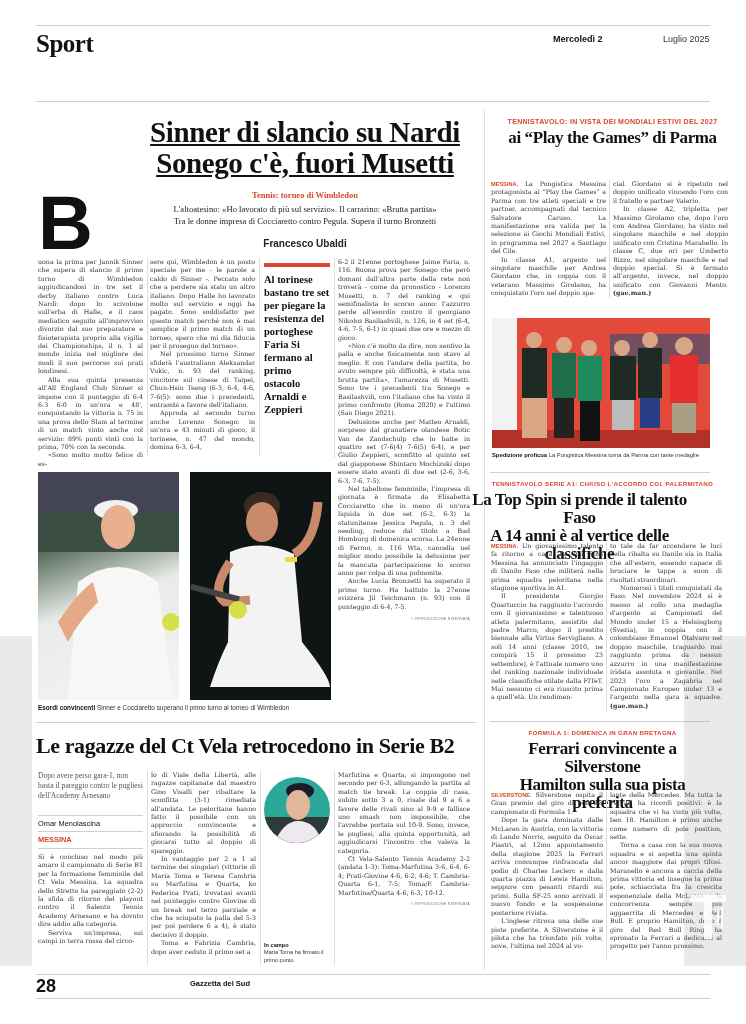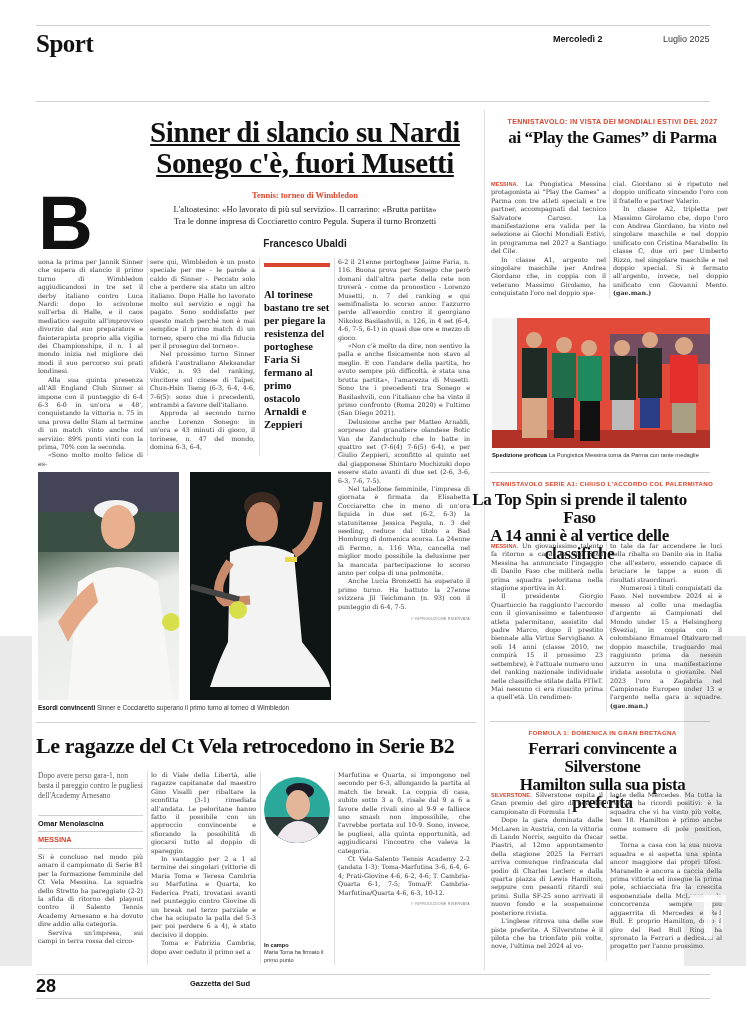--- a/index.html
+++ b/index.html
@@ -52,21 +52,21 @@
   <p>«Sono molto molto felice di es-</p>
 </div>
 <div class="colsep" style="left:147px; top:258px; height:198px;"></div>
 <div class="abs body-text" style="left:150px; top:258px; width:105px;">
   <p class="first">sere qui, Wimbledon è un posto speciale per me - le parole a caldo di Sinner -. Peccato solo che a perdere sia stato un altro italiano. Dopo Halle ho lavorato molto sul servizio e oggi ha pagato. Sono soddisfatto per questo match perché non è mai semplice il primo match di un torneo, spero che mi dia fiducia per il proseguo del torneo».</p>
   <p>Nel prossimo turno Sinner sfiderà l'australiano Aleksandar Vukic, n. 93 del ranking, vincitore sul cinese di Taipei, Chun-Hsin Tseng (6-3, 6-4, 4-6, 7-6(5): sono due i precedenti, entrambi a favore dell'italiano.</p>
   <p>Approda al secondo turno anche Lorenzo Sonego: in un'ora e 43 minuti di gioco, il torinese, n. 47 del mondo, domina 6-3, 6-4,</p>
 </div>
 <div class="colsep" style="left:259px; top:258px; height:198px;"></div>
 <div class="abs" style="left:264px; top:263px; width:66px; height:4px; background:#d9452e;"></div>
-<div class="abs pullquote" style="left:264px; top:288px; width:66px;">Al torinese bastano tre set per piegare la resistenza del portoghese Faria Si fermano al primo ostacolo Arnaldi e Zeppieri</div>
+<div class="abs pullquote" style="left:264px; top:273px; width:66px;">Al torinese bastano tre set per piegare la resistenza del portoghese Faria Si fermano al primo ostacolo Arnaldi e Zeppieri</div>
 <div class="colsep" style="left:334px; top:258px; height:200px;"></div>
 <div class="abs body-text" style="left:338px; top:258px; width:132px;">
   <p class="first">6-2 il 21enne portoghese Jaime Faria, n. 116. Buona prova per Sonego che però domani dall'altra parte della rete non troverà - come da pronostico - Lorenzo Musetti, n. 7 del ranking e qui semifinalista lo scorso anno: l'azzurro perde all'esordio contro il georgiano Nikoloz Basilashvili, n. 126, in 4 set (6-4, 4-6, 7-5, 6-1) in quasi due ore e mezzo di gioco.</p>
   <p>«Non c'è molto da dire, non sentivo la palla e anche fisicamente non stavo al meglio. E con l'andare della partita, ho avuto sempre più difficoltà, è stata una brutta partita», l'amarezza di Musetti. Sono tre i precedenti tra Sonego e Basilashvili, con l'italiano che ha vinto il primo confronto (Roma 2020) e l'ultimo (San Diego 2021).</p>
   <p>Delusione anche per Matteo Arnaldi, sorpreso dal granatiere olandese Botic Van de Zandschulp che lo batte in quattro set (7-6(4) 7-6(5) 6-4), e per Giulio Zeppieri, sconfitto al quinto set dal giapponese Shintaro Mochizuki dopo essere stato avanti di due set (2-6, 3-6, 6-3, 7-6, 7-5).</p>
   <p>Nel tabellone femminile, l'impresa di giornata è firmata da Elisabetta Cocciaretto che in meno di un'ora liquida in due set (6-2, 6-3) la statunitense Jessica Pegula, n. 3 del seeding, reduce dal titolo a Bad Homburg di domenica scorsa. La 24enne di Fermo, n. 116 Wta, cancella nel miglior modo possibile la delusione per la mancata partecipazione lo scorso anno per colpa di una polmonite.</p>
   <p>Anche Lucia Bronzetti ha superato il primo turno. Ha battuto la 27enne svizzera Jil Teichmann (n. 93) con il punteggio di 6-4, 7-5.</p>
   <div class="copyright" style="margin-top:4px;">© RIPRODUZIONE RISERVATA</div>
 </div>
 
@@ -175,21 +175,21 @@
 <div class="colsep" style="left:606px; top:791px; height:170px;"></div>
 <div class="abs body-text" style="left:610px; top:791px; width:112px;">
   <p class="first">lante della Mercedes. Ma tutta la Ferrari ha ricordi positivi: è la squadra che vi ha vinto più volte, ben 18. Hamilton è primo anche come numero di pole position, sette.</p>
   <p>Torna a casa con la sua nuova squadra e si aspetta una spinta ancor maggiore dai propri tifosi. Maranello è ancora a caccia della prima vittoria ed insegue la prima pole, schiacciata fra la crescita esponenziale della McLaren e la concorrenza sempre più aggaerrita di Mercedes e Red Bull. E proprio Hamilton, dopo il giro del Red Bull Ring, ha spronato la Ferrari a dedicarsi al progetto per l'anno prossimo.</p>
 </div>
 
 <div class="rule" style="left:36px; top:722px; width:440px;"></div>
 <div class="abs headline" style="left:36px; top:734px; width:440px; font-size:22px; text-align:left;">Le ragazze del Ct Vela retrocedono in Serie B2</div>
 <div class="abs" style="left:38px; top:771px; width:105px; font-family:'Liberation Serif',serif; font-size:7.6px; line-height:10px; color:#555;">Dopo avere perso gara-1, non basta il pareggio contro le pugliesi dell'Academy Arnesano</div>
 <div class="rule" style="left:38px; top:815px; width:105px;"></div>
-<div class="abs" style="left:38px; top:819px; width:105px; font-family:'Liberation Sans',sans-serif; font-weight:bold; font-size:7.4px; color:#111;">Omar Menolascina</div>
+<div class="abs" style="left:38px; top:819px; width:105px; font-family:'Liberation Sans',sans-serif; font-weight:normal; font-size:7.4px; color:#111;">Omar Menolascina</div>
 <div class="rule" style="left:38px; top:831px; width:105px;"></div>
 <div class="abs" style="left:38px; top:835px; width:105px; font-family:'Liberation Sans',sans-serif; font-weight:bold; font-size:7.4px; color:#d9452e;">MESSINA</div>
 <div class="rule" style="left:38px; top:848px; width:105px;"></div>
 <div class="abs body-text" style="left:38px; top:853px; width:105px;">
   <p class="first">Si è concluso nel modo più amaro il campionato di Serie B1 per la formazione femminile del Ct Vela Messina. La squadra dello Stretto ha pareggiato (2-2) la sfida di ritorno del playout contro il Salento Tennis Academy Arnesano e ha dovuto dire addio alla categoria.</p>
   <p>Serviva un'impresa, sui campi in terra rossa del circo-</p>
 </div>
 <div class="colsep" style="left:147px; top:771px; height:194px;"></div>
 <div class="abs body-text" style="left:151px; top:771px; width:105px;">
   <p class="first">lo di Viale della Libertà, alle ragazze capitanate dal maestro Gino Visalli per ribaltare la sconfitta (3-1) rimediata all'andata. Le peloritane hanno fatto il possibile con un approccio convincente e sfiorando la possibilità di giocarsi tutto al doppio di spareggio.</p>

